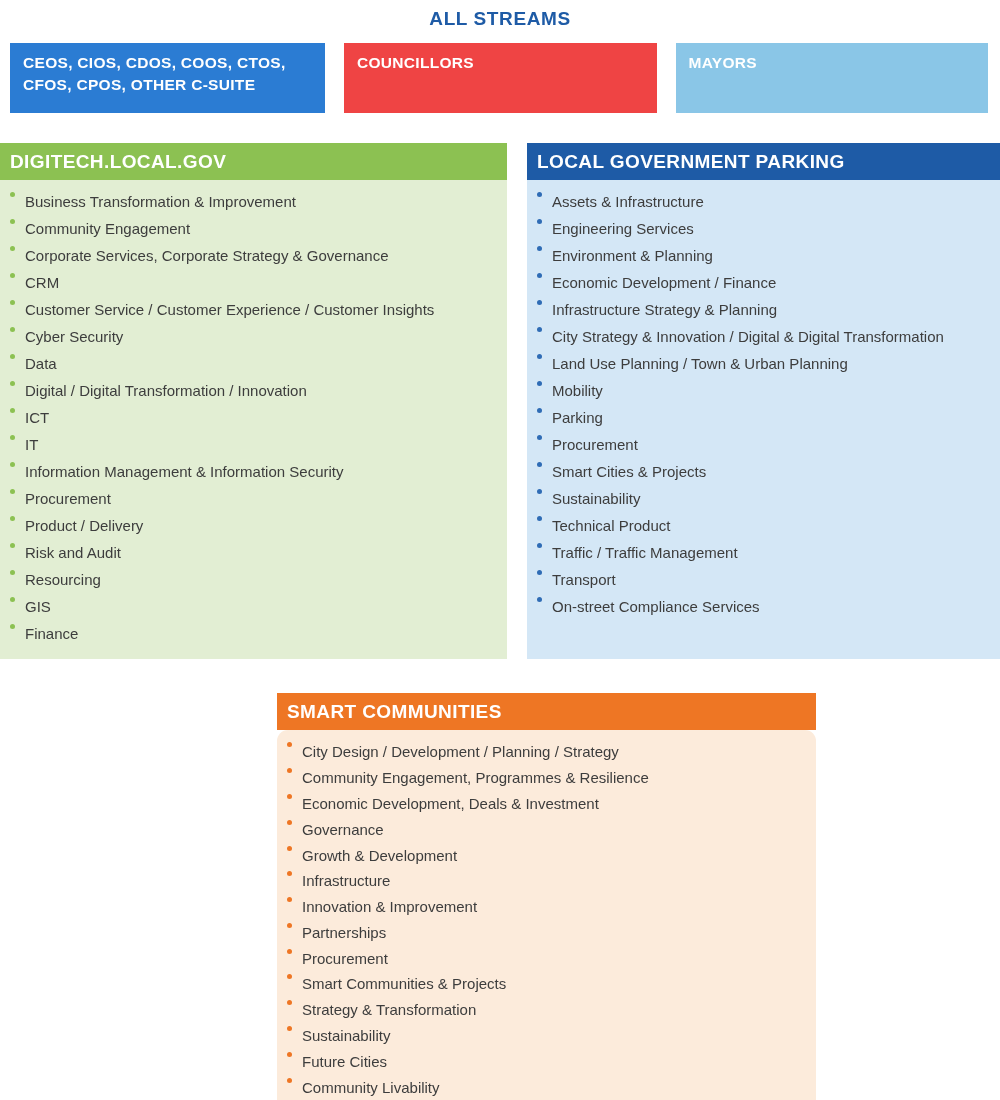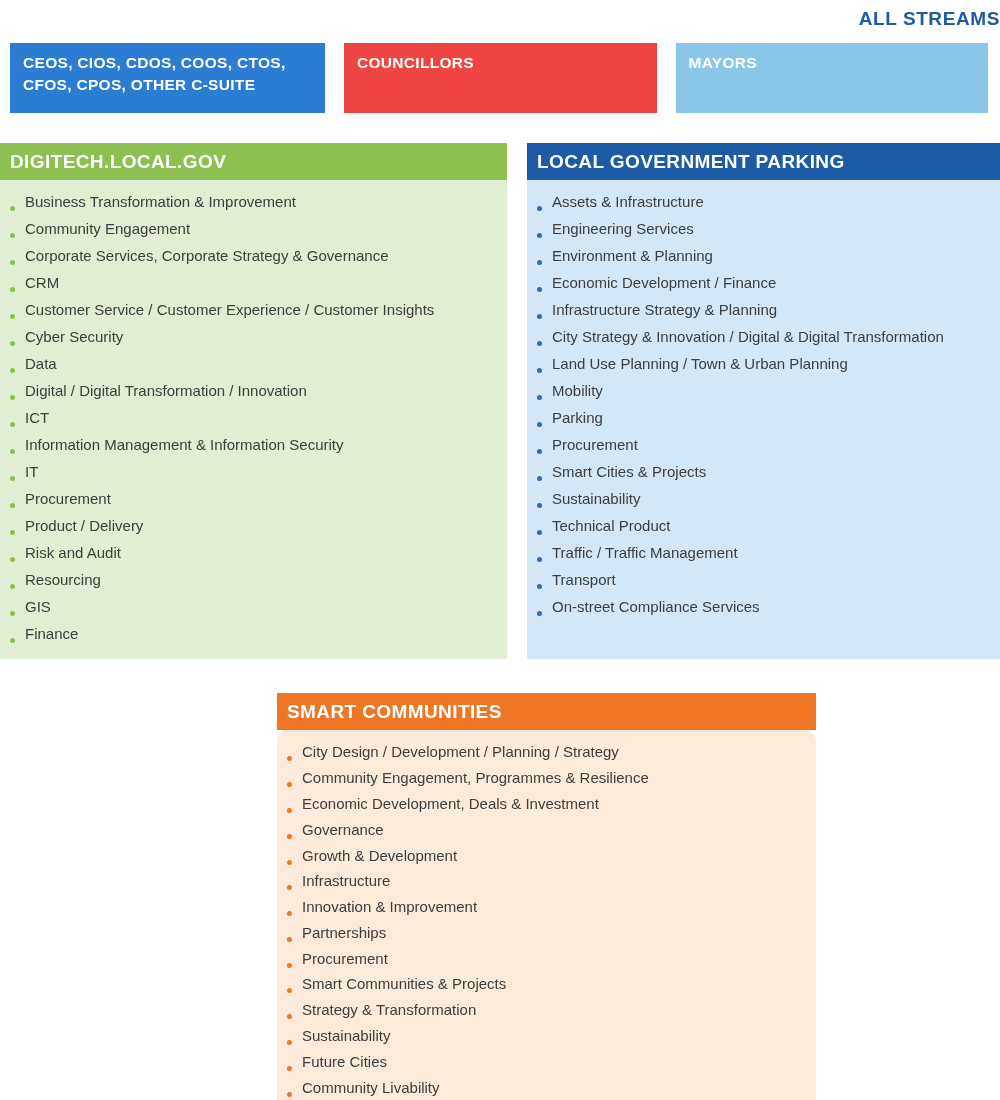--- a/index.html
+++ b/index.html
@@ -1,20 +1,20 @@
 <!DOCTYPE html>
 <html><head>
 <meta charset="utf-8">
 <style>
   * { margin:0; padding:0; box-sizing:border-box; }
   html,body { width:1000px; background:#ffffff; font-family:"Liberation Sans", sans-serif; }
   body { height:1100px; overflow:hidden; }
 
   .page-title {
-    text-align:right;
+    text-align:center;
     color:#1e5ba6;
     font-weight:bold;
     font-size:19px;
     letter-spacing:0.6px;
     padding-top:8px;
   }
 
   .streams-row {
     display:flex;
     gap:19px;
@@ -58,21 +58,21 @@
   .hdr-green  { background:#8cc152; }
   .body-green { background:#e2eed3; }
   .hdr-blue   { background:#1e5ba6; }
   .body-blue  { background:#d4e7f6; }
   .hdr-orange { background:#ee7624; }
   .body-orange{ background:#fcebdb;border-radius:11px; }
 
   ul.items { list-style:none; }
   li.item {
     display:flex;
-    align-items:flex-end;
+    align-items:flex-start;
     font-size:15px;
     color:#3d3d3d;
     padding:4px 10px 4px 0;
     line-height:19px;
   }
   .bullet {
     width:5px; height:5px;
     border-radius:50%;
     margin:0 10px 0 10px;
     flex:none;
@@ -156,26 +156,26 @@
             <span>Digital / Digital Transformation / Innovation</span>
           </li>
 
           <li class="item">
             <span class="bullet bullet-green"></span>
             <span>ICT</span>
           </li>
 
           <li class="item">
             <span class="bullet bullet-green"></span>
+            <span>IT</span>
+          </li>
+
+          <li class="item">
+            <span class="bullet bullet-green"></span>
             <span>Information Management &amp; Information Security</span>
-          </li>
-
-          <li class="item">
-            <span class="bullet bullet-green"></span>
-            <span>IT</span>
           </li>
 
           <li class="item">
             <span class="bullet bullet-green"></span>
             <span>Procurement</span>
           </li>
 
           <li class="item">
             <span class="bullet bullet-green"></span>
             <span>Product / Delivery</span>

